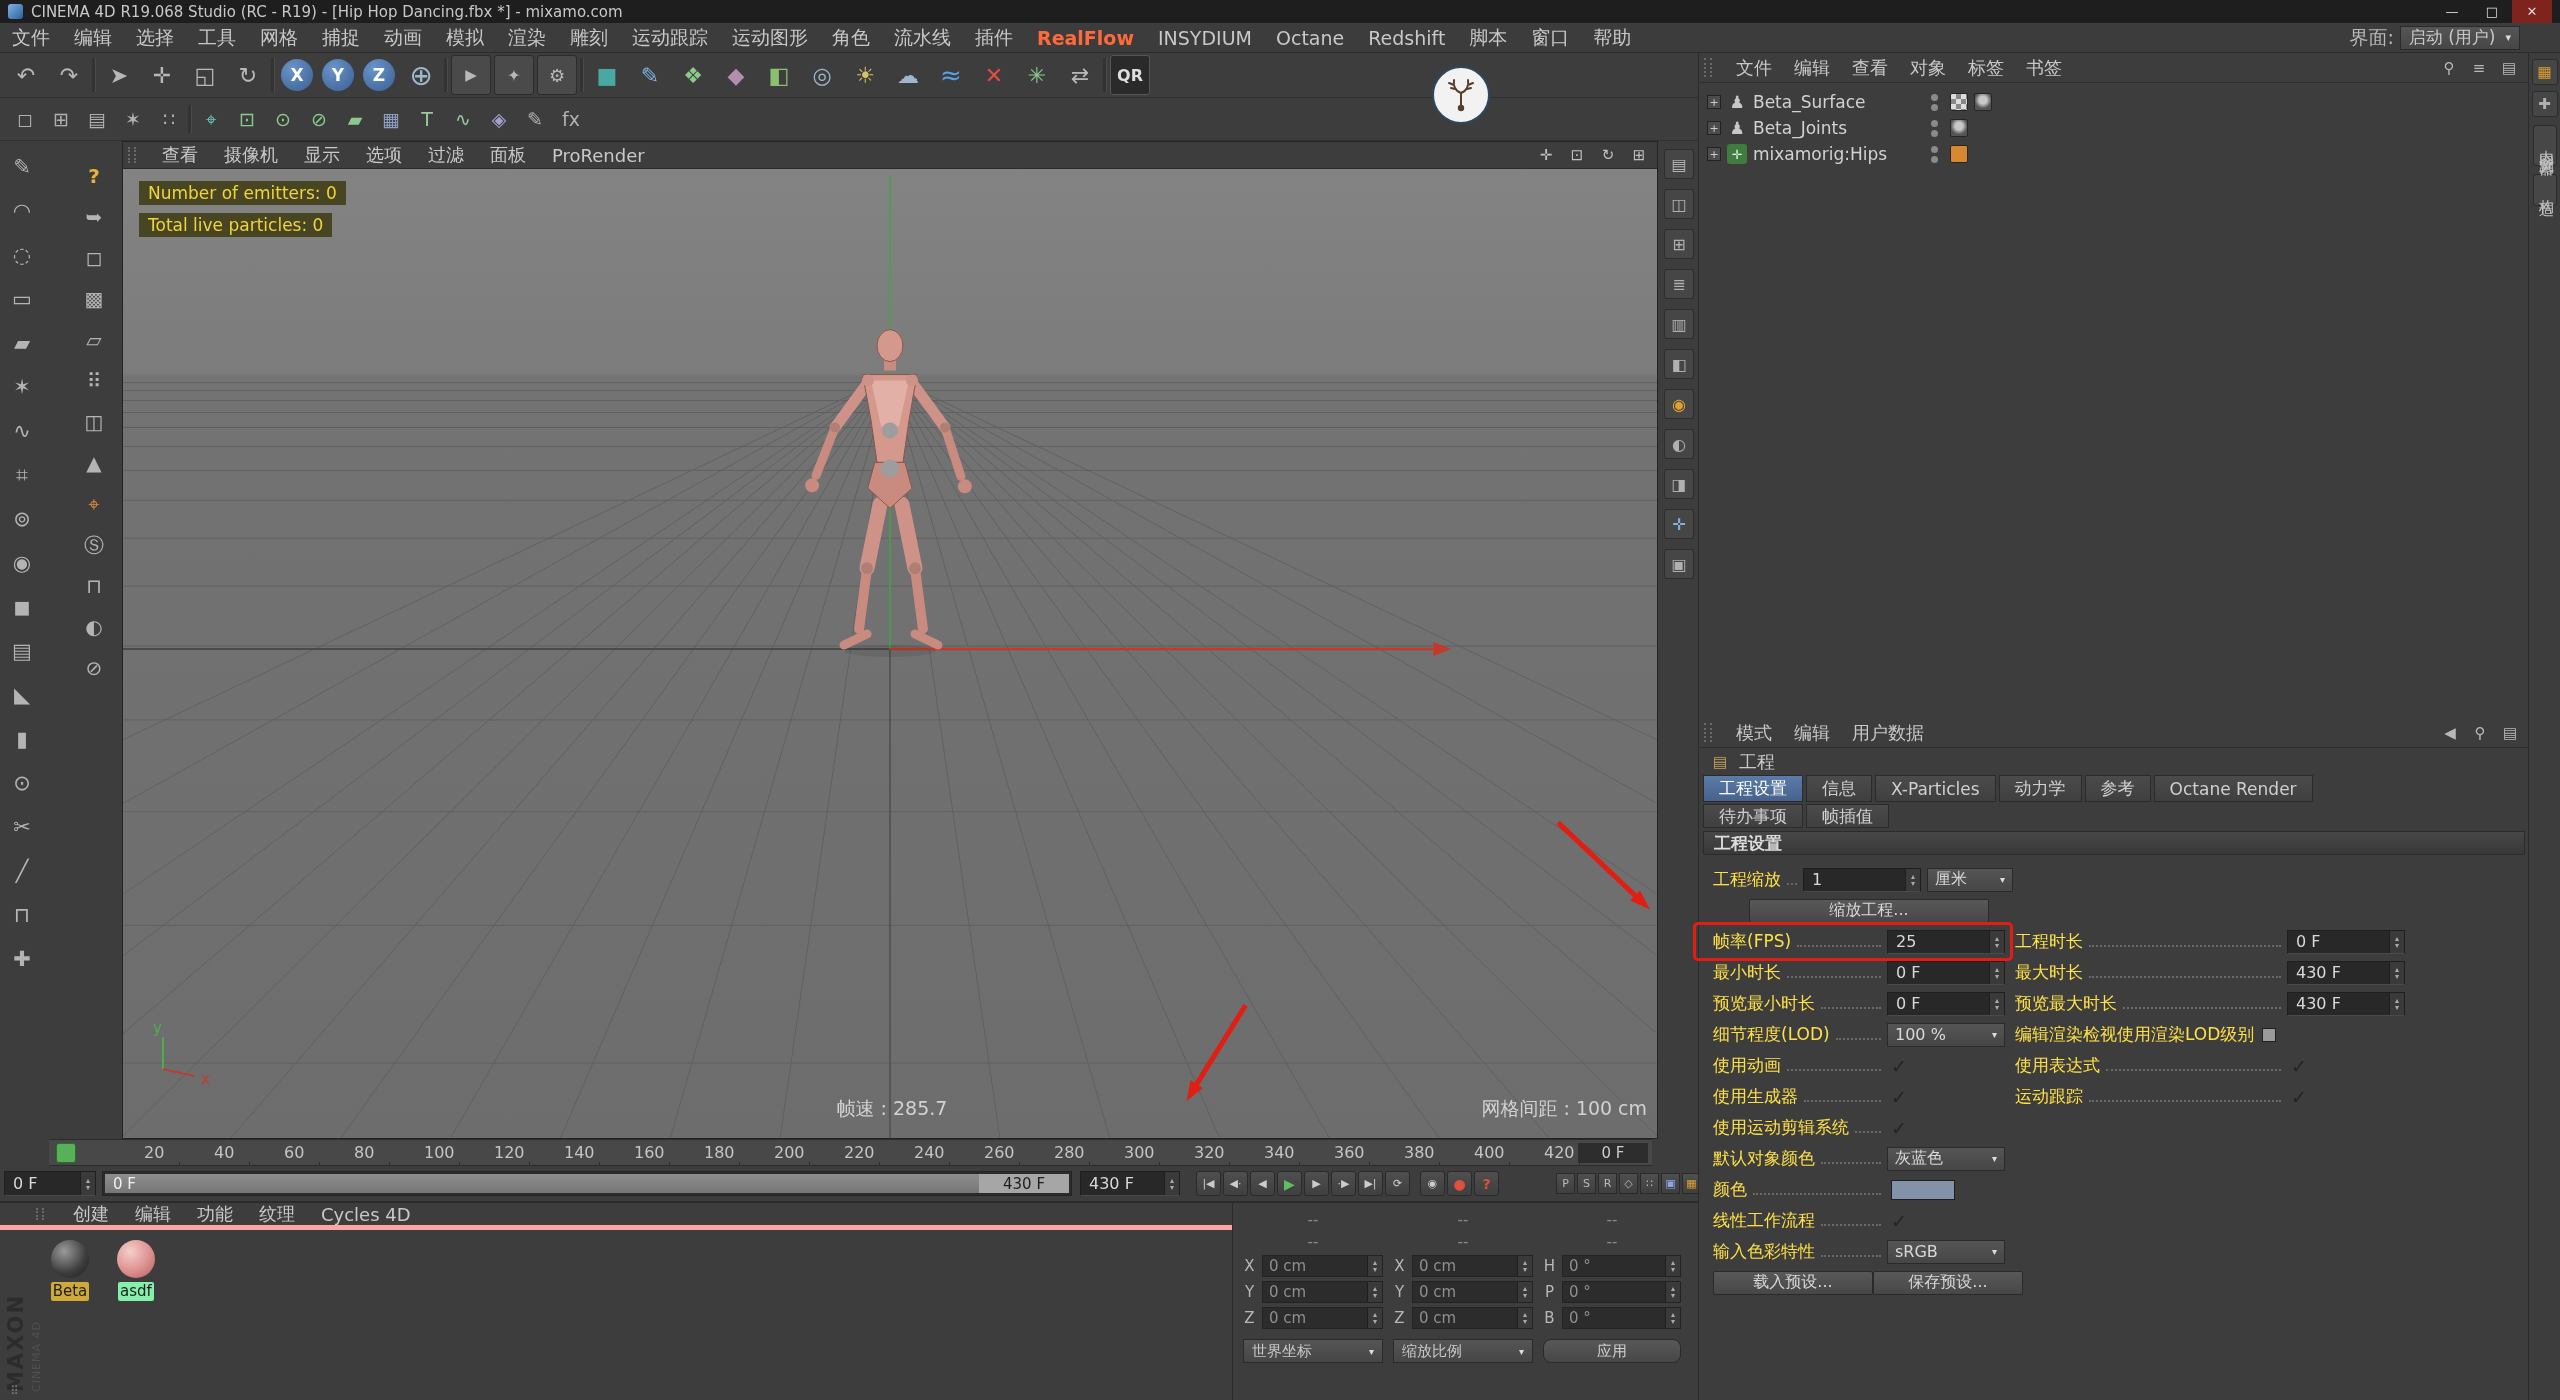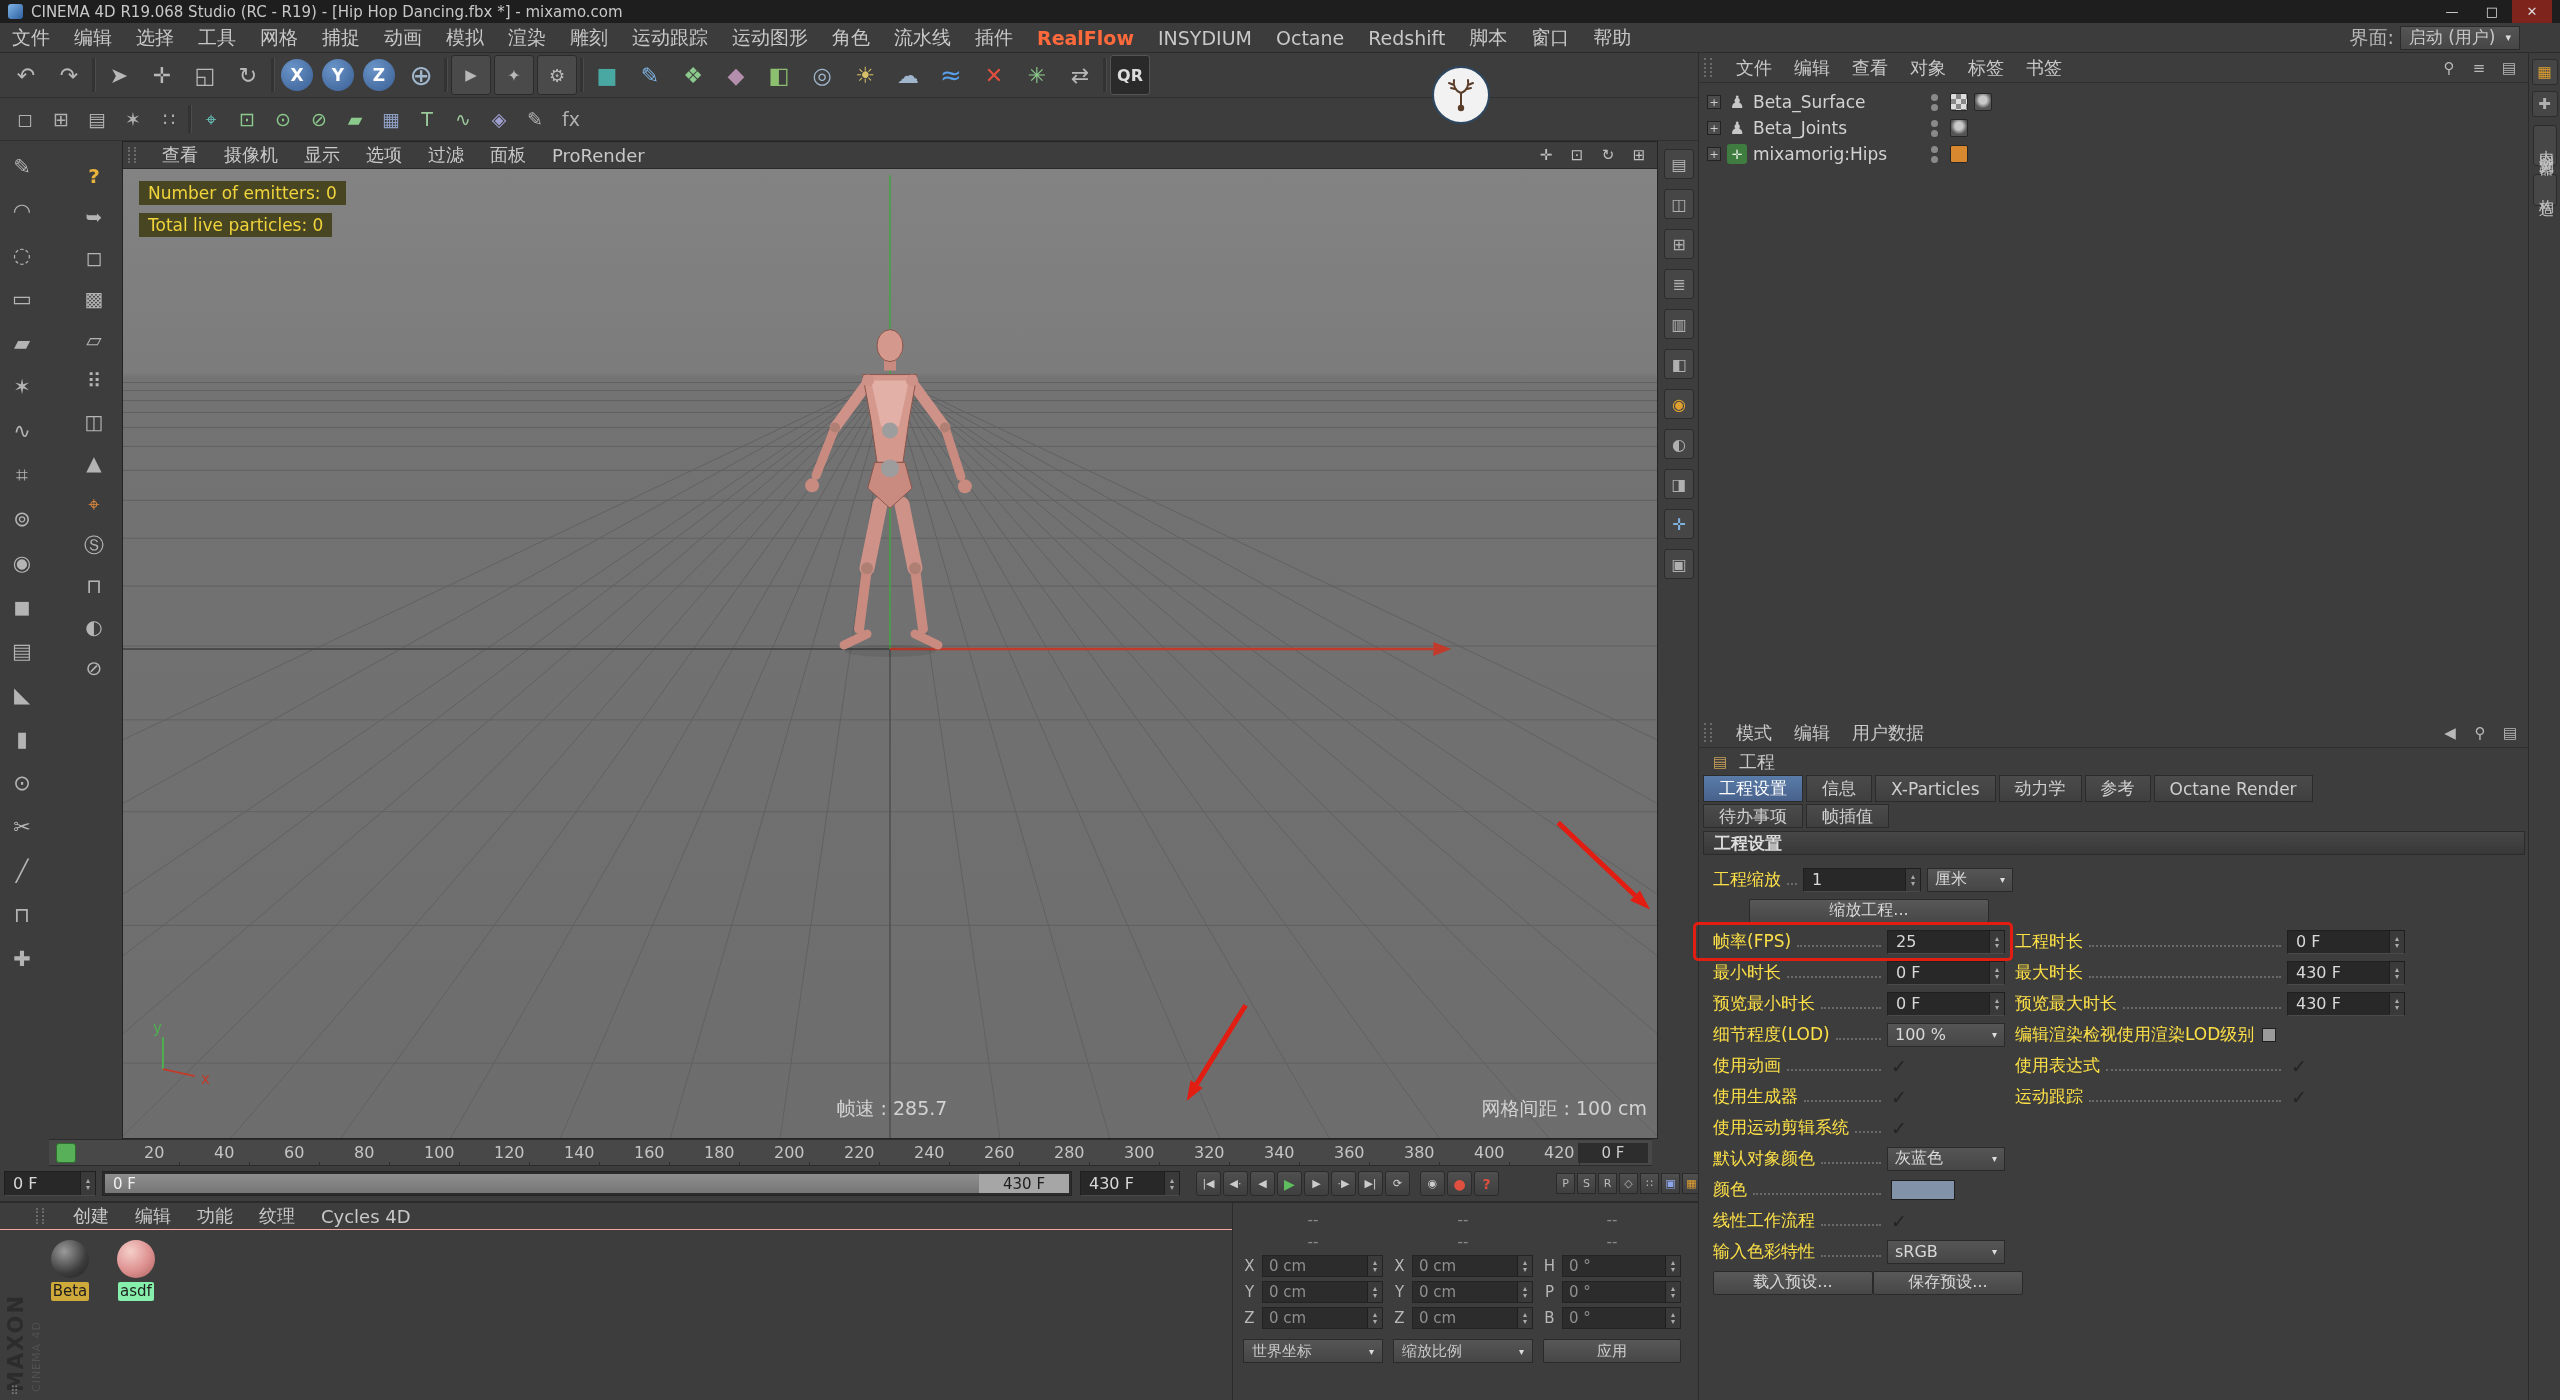--- a/index.html
+++ b/index.html
@@ -116,21 +116,21 @@
 .records .pb-btn[data-name="record-help-button"]{color:#e05040;font-weight:bold;font-size:14px}
 .toggles{position:absolute;left:1556px;top:7px;display:flex;gap:2px}
 .tg-btn{width:19px;height:21px;background:linear-gradient(#4f4f4f,#3f3f3f);border:1px solid #2a2a2a;
  display:flex;align-items:center;justify-content:center;font-size:11px;color:#bbb}
 .tg-btn[data-name="keyframe-selection-button"]{color:#8ea4e8}
 .tg-btn[data-name="timeline-mode-button"]{color:#e0a030}
 
 
 .materials{position:absolute;left:0;top:1149px;width:1232px;height:198px;border-top:1px solid #2b2b2b}
 .mat-menu{height:27px;display:flex;align-items:center;padding-left:60px;font-size:18px;
- border-bottom:1px solid #fca5a5;position:relative}
+ border-bottom:5px solid #fca5a5;position:relative}
 .mat-menu .menu-item{padding:0 13px}
 .mat-items{display:flex;gap:14px;padding:10px 0 0 44px}
 .material{width:52px;text-align:center}
 .sphere{width:38px;height:38px;border-radius:50%;margin:0 auto}
 .material:nth-of-type(1) .sphere{background:radial-gradient(circle at 35% 30%,#9a9a9a,#3c3c3c 60%,#202020)}
 .material:nth-of-type(2) .sphere{background:radial-gradient(circle at 35% 30%,#f5cfc9,#dd9090 55%,#a85f5c)}
 .mat-name{margin-top:4px;font-size:15px;color:#1e1e1e;border-radius:2px;padding:0 2px;display:inline-block;line-height:19px}
 .material:nth-of-type(1) .mat-name{background:#cfa93a}
 .material:nth-of-type(2) .mat-name{background:#86efac}
 .brand{position:absolute;left:4px;bottom:8px;display:flex;gap:2px}
@@ -145,21 +145,21 @@
 .coord-grid{display:grid;grid-template-columns:140px 140px 138px;column-gap:10px;row-gap:4px}
 .chead{height:18px;text-align:center;color:#8a8a8a;font-size:15px}
 .coord-row{display:contents}
 .ccell{display:flex;align-items:center;gap:6px}
 .cl{width:13px;color:#b8b8b8;font-size:15px;text-align:center}
 .cf{flex:1;height:22px;background:#2c2c2c;border:1px solid #232323;color:#8f8f8f;font-size:15px;
  display:flex;align-items:center;padding-left:6px;position:relative}
 .cdd{height:24px;background:linear-gradient(#555,#464646);border:1px solid #2a2a2a;display:flex;
  align-items:center;padding:0 8px;font-size:15px;color:#c8c8c8;margin-top:6px}
 .cdd::after{content:"▾";margin-left:auto;font-size:10px;color:#ddd}
-.cbtn{height:24px;background:linear-gradient(#585858,#474747);border:1px solid #2a2a2a;border-radius:2px;
+.cbtn{height:24px;background:linear-gradient(#585858,#474747);border:1px solid #2a2a2a;border-radius:8px;
  display:flex;align-items:center;justify-content:center;font-size:15px;color:#d0d0d0;margin-top:6px}
 
 
 .right-panel{position:absolute;left:1698px;top:53px;width:830px;height:1347px;background:#3d3d3d;
  border-left:1px solid #2b2b2b}
 .om-menu,.attr-menu{height:30px;display:flex;align-items:center;padding-left:26px;font-size:18px;
  border-bottom:1px solid #2f2f2f;position:relative}
 .om-menu .menu-item,.attr-menu .menu-item{padding:0 11px}
 .panel-icons{position:absolute;right:8px;top:0;bottom:0;display:flex;align-items:center;gap:8px}
 .pi{width:22px;height:22px;display:flex;align-items:center;justify-content:center;font-size:15px;color:#b8b8b8}

